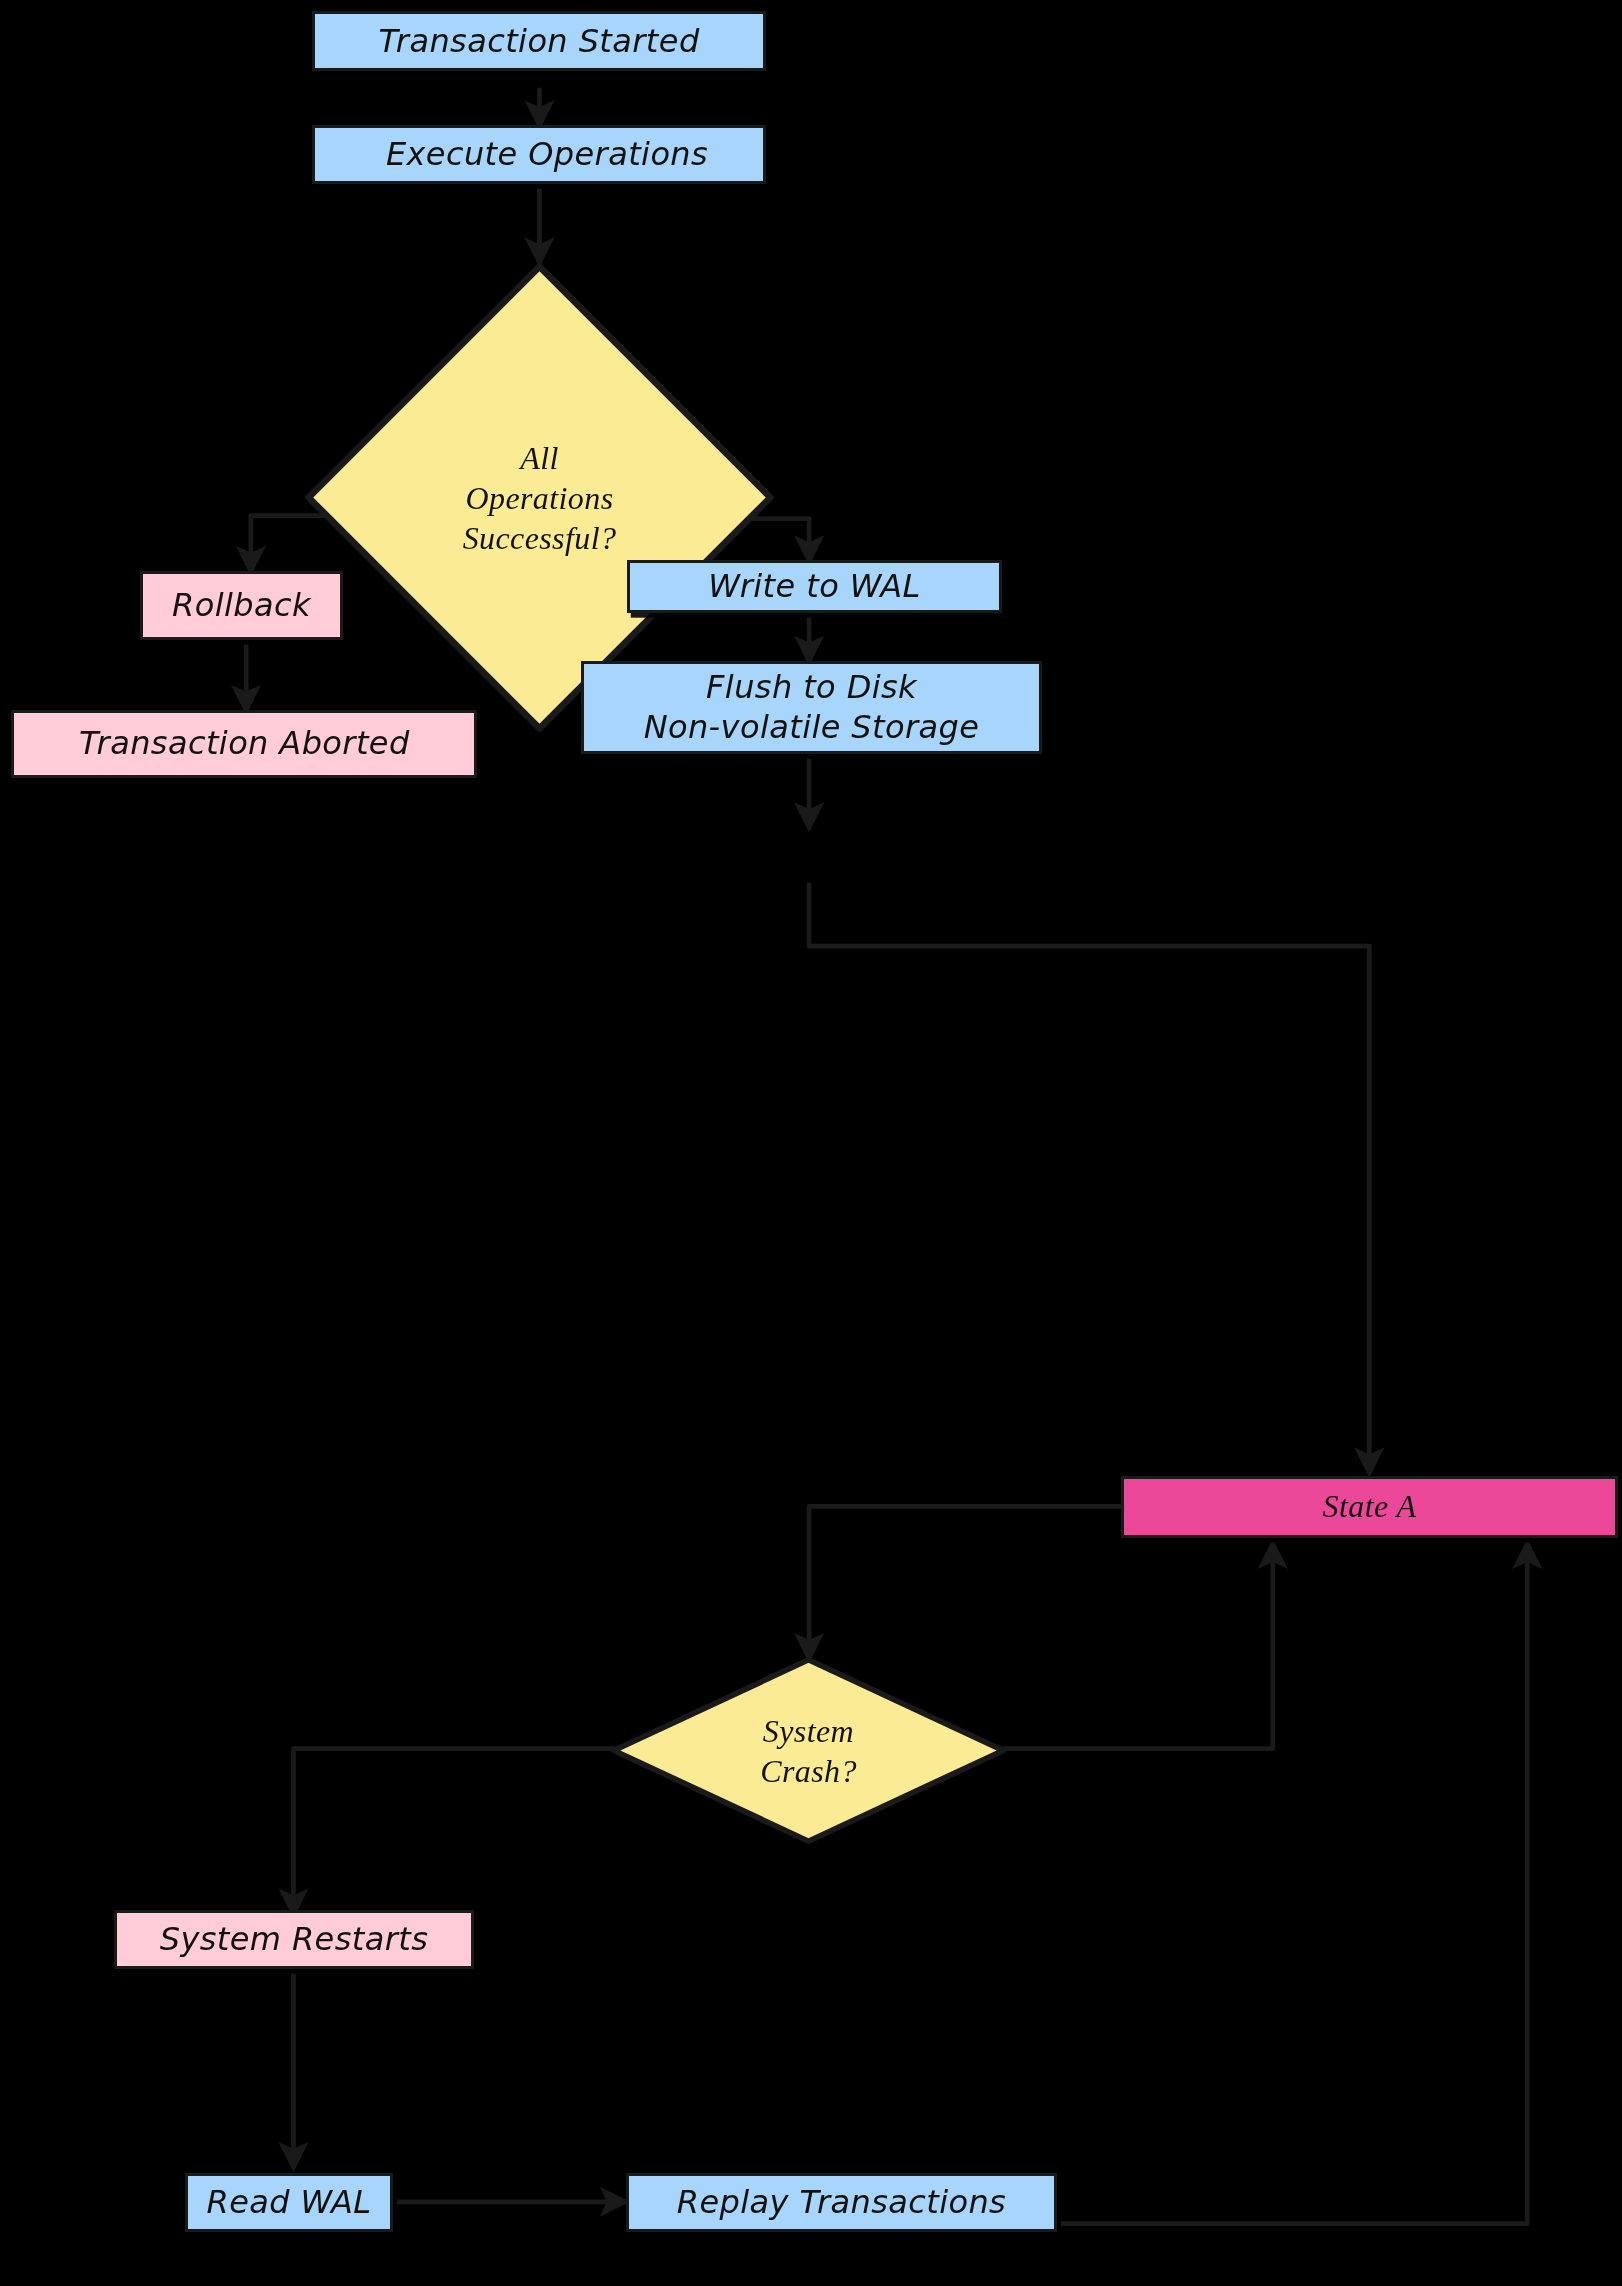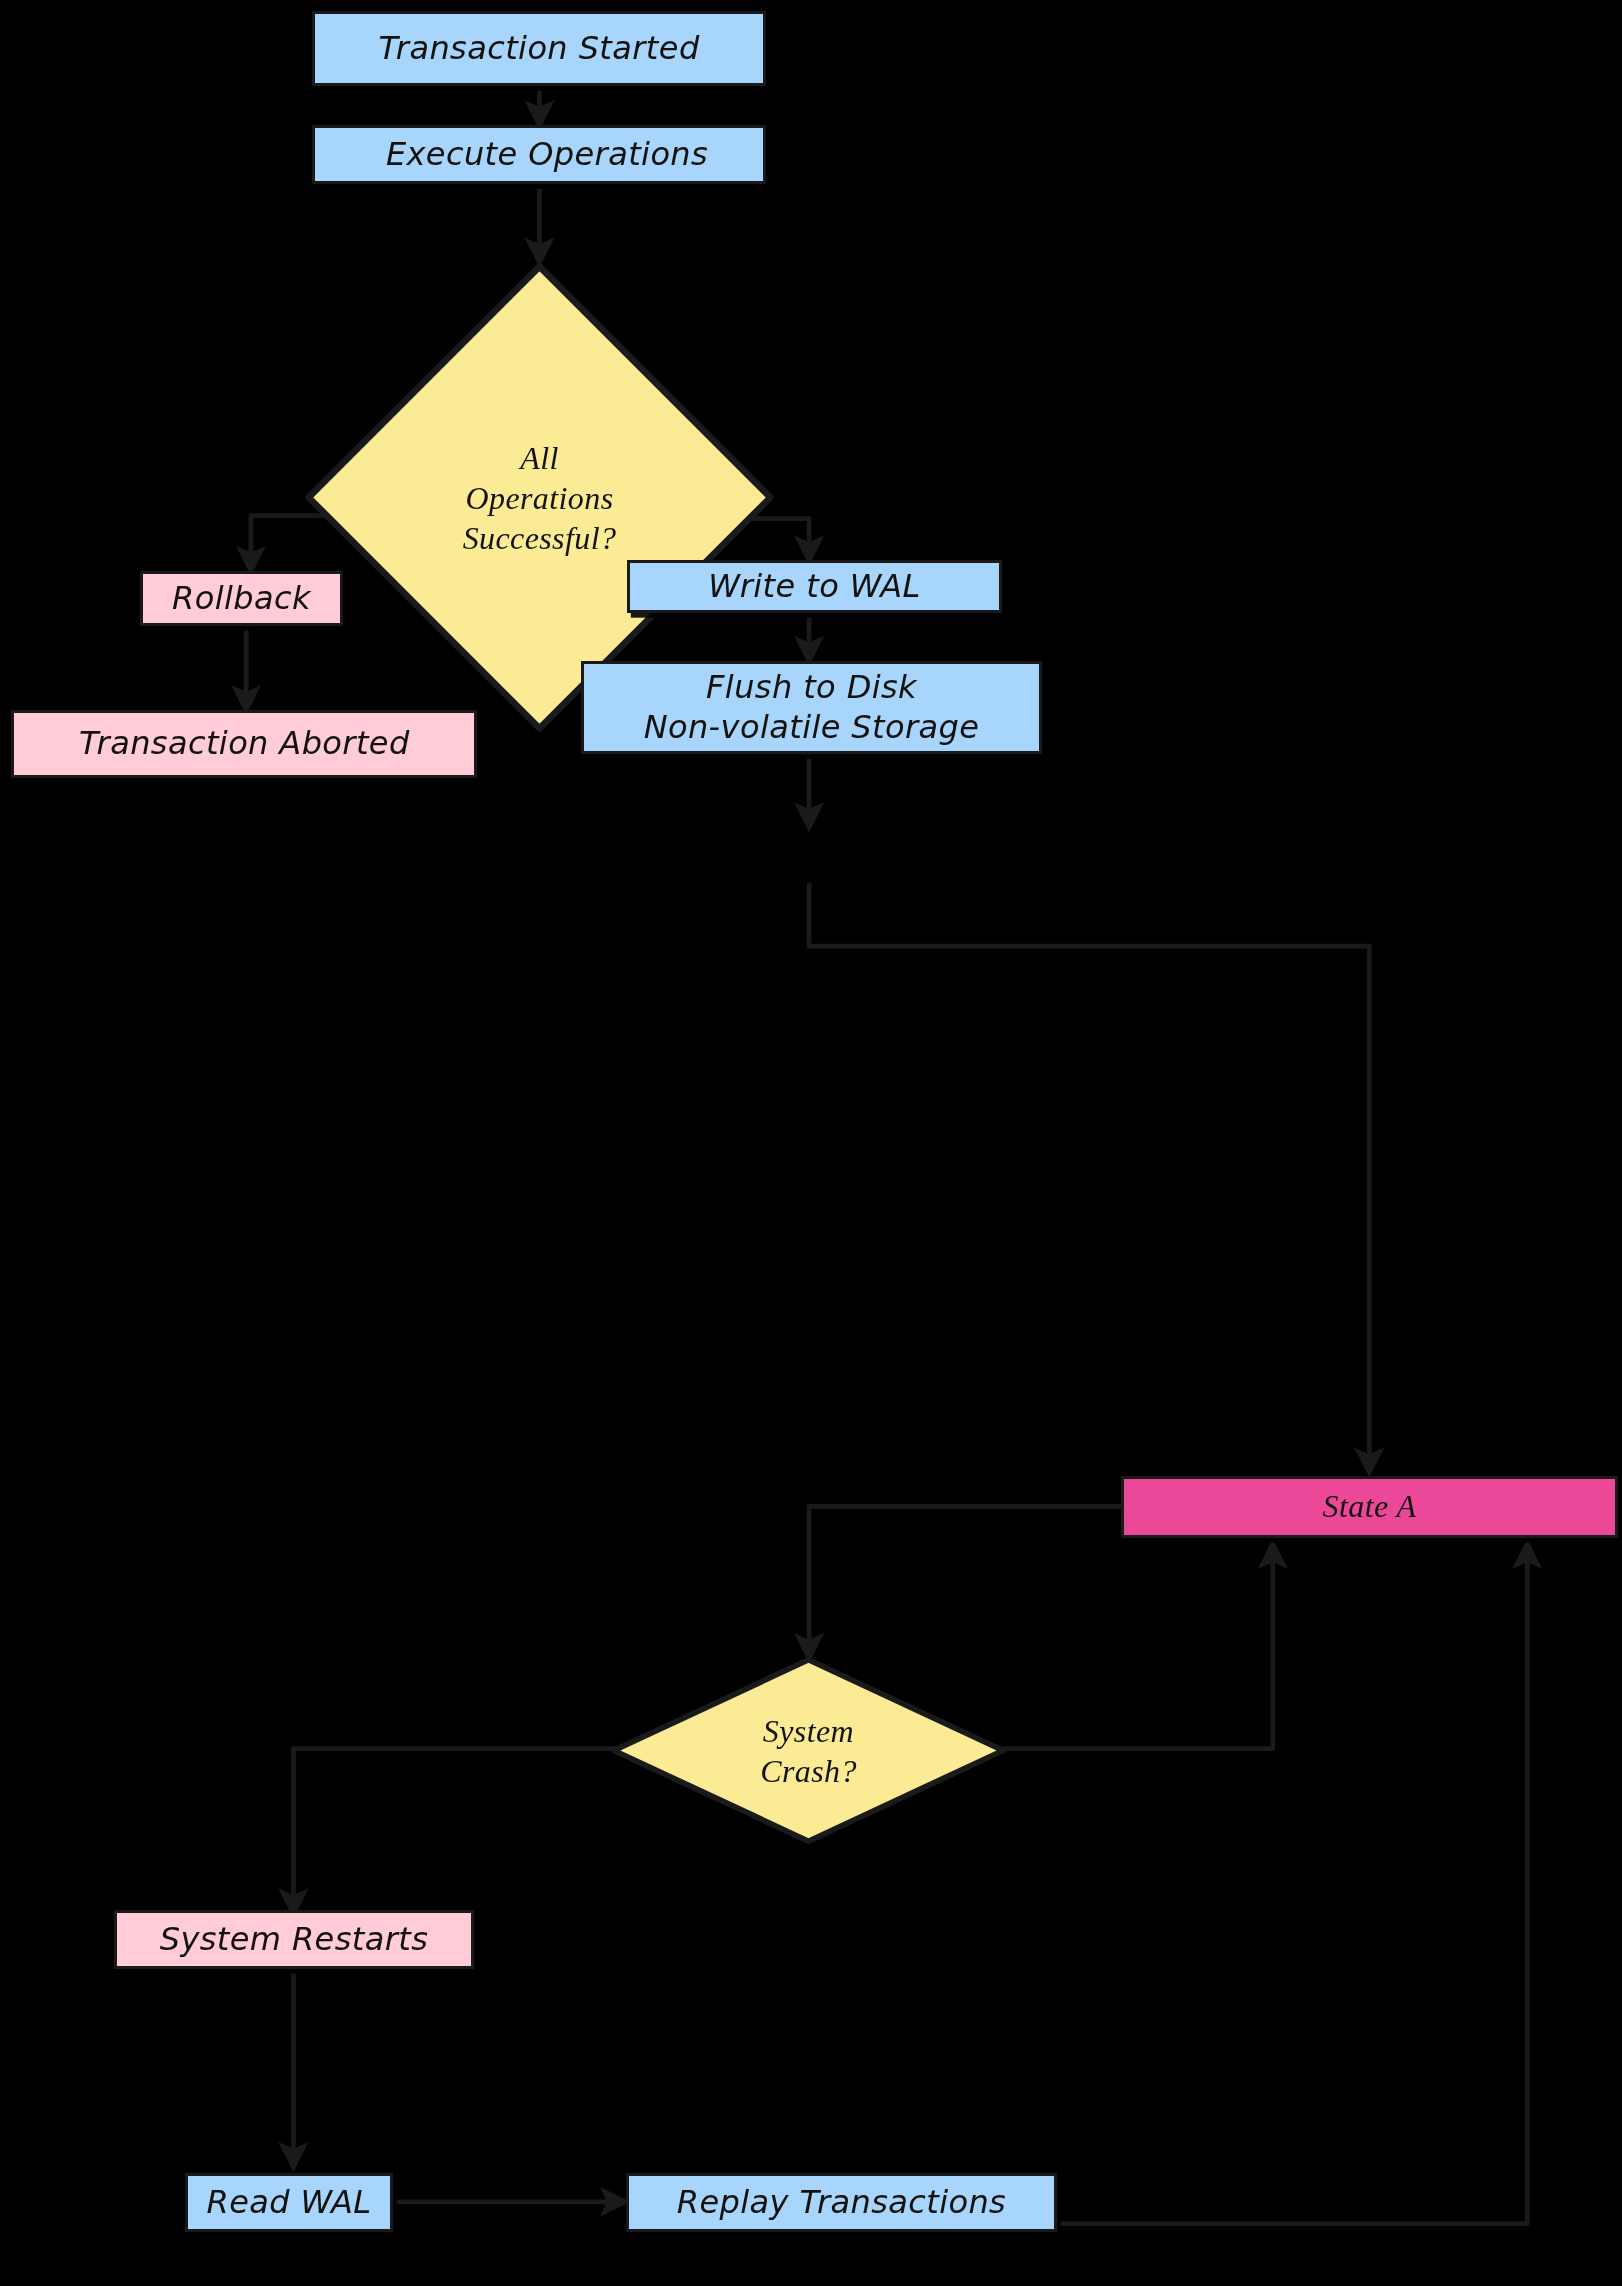--- a/index.html
+++ b/index.html
@@ -116,38 +116,38 @@
       <path d="M 1060 1848 L 1345 1848 L 1345 1632"></path>
 
       <path d="M 310 2084 L 310 2290"></path>
 
       <path d="M 416 2327 L 660 2327"></path>
 
       <path d="M 1117 2350 L 1614 2350 L 1614 1632"></path>
     </g>
   </svg>
 
-  <div class="node blue" style="left:312px; top:11.4px; width:454px; height:75px;">
+  <div class="node blue" style="left:312px; top:11.4px; width:454px; height:60px;">
     <span class="label">Transaction Started</span>
   </div>
 
   <div class="node blue" style="left:312px; top:125px; width:454px; height:59px;padding-left:16px;">
     <span class="label">Execute Operations</span>
   </div>
 
   <div class="diamond-wrap" style="left:303px; top:261px; width:473px; height:473px;">
     <svg class="diamond-shape" viewBox="0 0 500 500" xmlns="http://www.w3.org/2000/svg">
       <polygon points="250,6 494,250 250,494 6,250" fill="#fceb95" stroke="#1a1a1a" stroke-width="7" stroke-linejoin="round"></polygon>
     </svg>
     <div class="diamond-text">All
 Operations
 Successful?</div>
   </div>
 
-  <div class="node pink" style="left:140px; top:571px; width:203px; height:55px;">
+  <div class="node pink" style="left:140px; top:571px; width:203px; height:69px;">
     <span class="label">Rollback</span>
   </div>
 
   <div class="node pink" style="left:11.4px; top:710px; width:466px; height:68px;">
     <span class="label">Transaction Aborted</span>
   </div>
 
   <div class="node blue" style="left:627px; top:560px; width:375px; height:53px;">
     <span class="label">Write to WAL</span>
   </div>

